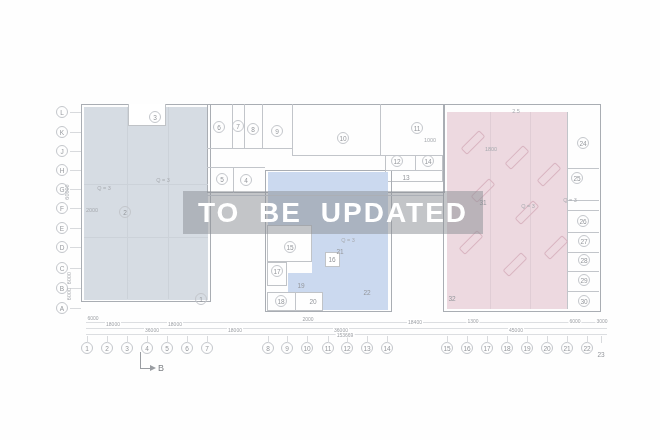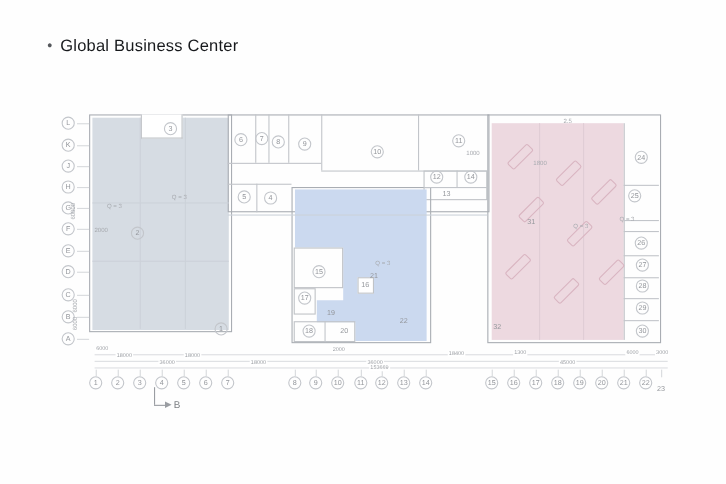--- a/index.html
+++ b/index.html
@@ -36,23 +36,20 @@
   
   .arrowhead{position:absolute;left:150px;top:365px;width:0;height:0;
              border-left:6px solid #9a9da2;border-top:3px solid transparent;border-bottom:3px solid transparent;}
   .blabel{position:absolute;left:158px;top:363px;font-size:9px;color:#7d8085;}
 </style>
 </head>
 <body>
 
 <div class="stage">
 
-  <div class="hdr">
-    <span class="bullet">•</span><span>Global Business Center</span>
-  </div>
 
   <div class="abs" style="left:0;top:0;width:660px;height:440px;">
 
     <div class="fill" style="left:84px;top:107px;width:124px;height:193px;background:#d6dce3;"></div>
     <div class="outline" style="left:81px;top:104px;width:130px;height:198px;"></div>
     <div class="box1" style="left:128px;top:104px;width:38px;height:22px;background:#fff;border-top:none;"></div>
 
     <div class="outline" style="left:207px;top:104px;width:238px;height:89px;"></div>
     <div class="box1" style="left:385px;top:155px;width:58px;height:27px;"></div>
 
@@ -231,14 +228,17 @@
         <div class="dim" style="left: 473px; top: 321px;">1300</div>
         <div class="dim" style="left: 516px; top: 330px;">45000</div>
         <div class="dim" style="left: 575px; top: 321px;">6000</div>
         <div class="dim" style="left: 602px; top: 321px;">3000</div>
       </div>
 
     <div class="arrowhead"></div>
     <div class="blabel">B</div>
   </div>
 
+  <div class="wmband">
+    <span class="wmtext">TO BE UPDATED</span>
+  </div>
 
 </div>
 
 </body></html>

